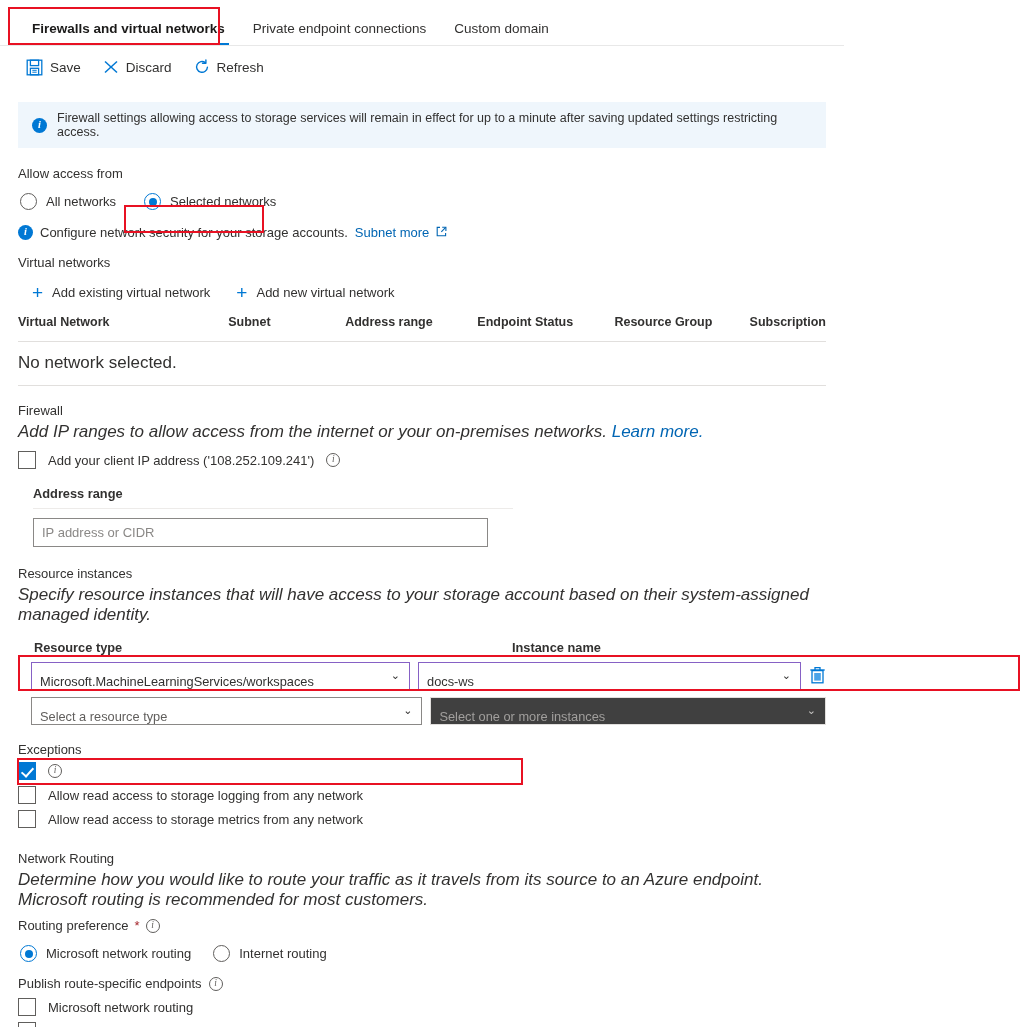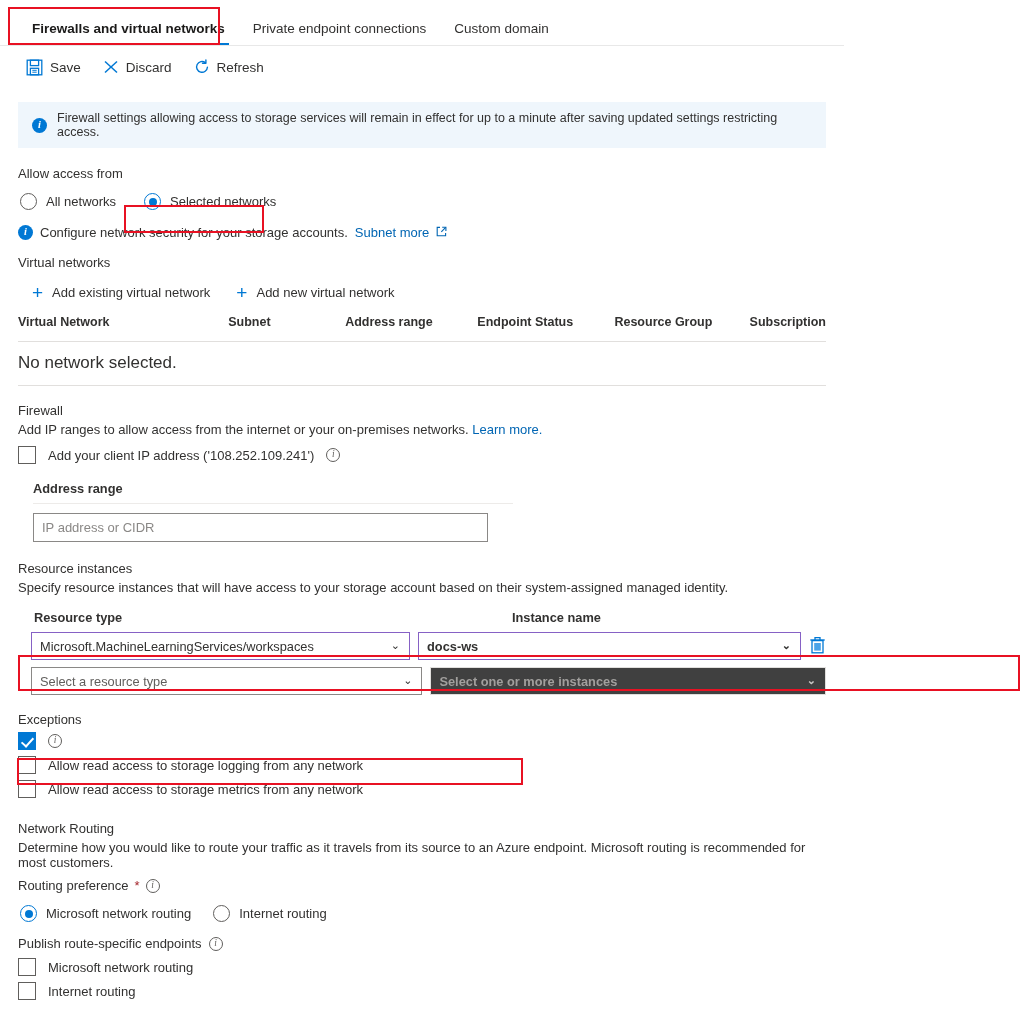--- a/index.html
+++ b/index.html
@@ -78,21 +78,21 @@
   .banner-text { font-size: 12.5px; color: #323130; }
 
   
   .content { padding: 0 18px; }
   .sect-label {
     font-size: 13px;
     color: #323130;
     margin-top: 18px;
     margin-bottom: 4px;
   }
-  .sect-desc { font-size: 13px; color: #323130; }
+  .sect-desc { font-size: 17px; color: #323130; font-style: italic; }
   .link { color: #0065b3; text-decoration: none; cursor: pointer; }
 
   
   .radio-row { display: flex; align-items: center; gap: 0; margin-top: 8px; }
   .radio-item {
     display: flex; align-items: center; gap: 9px;
     cursor: pointer; padding: 4px 10px 4px 2px;
     font-size: 13px;
   }
   .radio {
@@ -194,35 +194,35 @@
   
   .ri-head { display: flex; margin-top: 15px; }
   .ri-head .h1 { width: 485px; padding-left: 16px; }
   .ri-head .h2 { padding-left: 9px; }
   .ri-row { display: flex; align-items: center; gap: 8px; margin-top: 7px; padding-left: 13px; }
   .ddl {
     position: relative;
     height: 28px;
     border: 1px solid #8a8886;
     background: #fff;
-    display: flex; align-items: center;
+    display: flex; align-items: flex-end;
     font-size: 12.8px; color: #323130;
     padding: 0 30px 0 8px;
     cursor: pointer;
   }
   .ddl.sel { border: 1.6px solid #8661c5; }
   .ddl.disabled { background: #404040; color: #a19f9d; border-color: #e1dfdd; cursor: default; }
   .ddl .chev {
     position: absolute; right: 9px; top: 50%;
     transform: translateY(-55%);
     font-size: 11px; color: #323130;
   }
   .ddl.disabled .chev { color: #c8c6c4; }
   .w-restype { width: 470px; }
-  .w-instname { width: 475px; font-weight: bold; }
+  .w-instname { width: 475px; }
   .trash { cursor: pointer; display: flex; align-items: center; }
   .hl-ri {
     position: absolute; left: 18px; top: 655px;
     width: 1002px; height: 36px;
     border: 2px solid #e81123;
     pointer-events: none;
   }
 
   .hl-exc {
     position: absolute; left: 17px; top: 758px;

